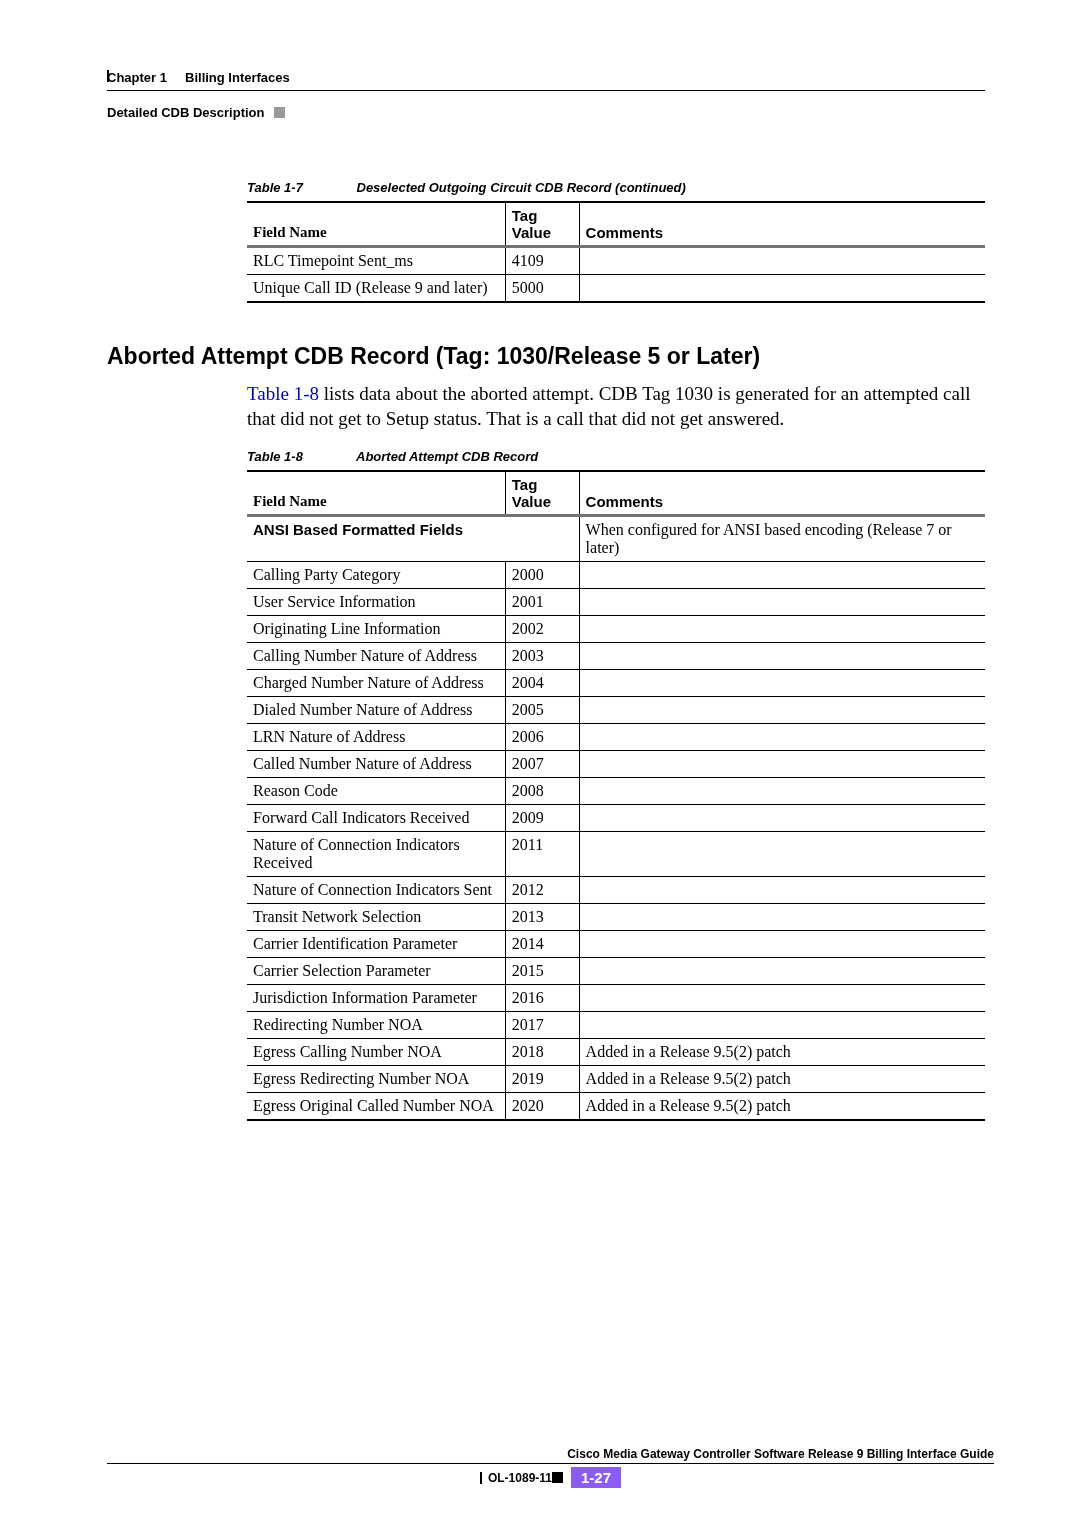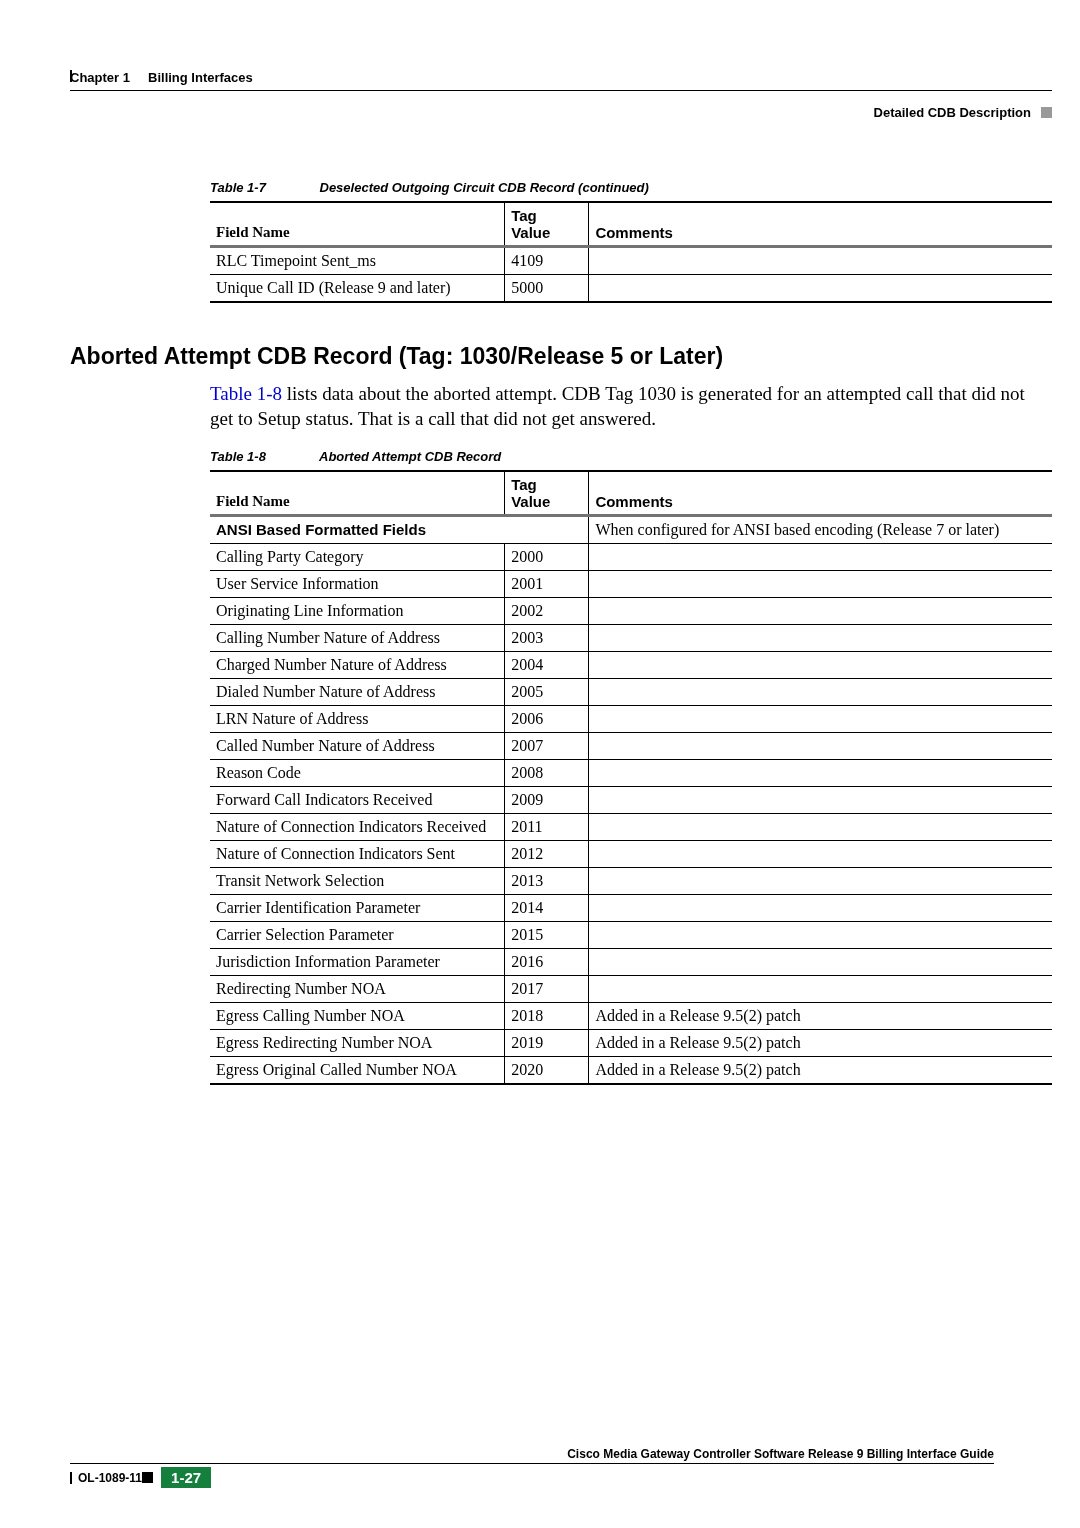--- a/index.html
+++ b/index.html
@@ -6,24 +6,25 @@
     margin: 0;
     padding: 0;
     background: #fff;
     font-family: "Times New Roman", Times, serif;
     color: #000;
     width: 1080px;
     height: 1528px;
     position: relative;
   }
   .page {
-    padding: 70px 28px 40px 70px;
+    padding: 70px 95px 40px 70px;
     box-sizing: border-box;
     position: relative;
     height: 100%;
+    margin-left: 37px;
   }
   .header-line {
     border-top: 1.5px solid #000;
     margin-top: 5px;
   }
   .header-row {
     display: flex;
     justify-content: space-between;
     font-family: Arial, Helvetica, sans-serif;
     font-size: 13px;
@@ -119,29 +120,29 @@
   .footer-top {
     text-align: right;
     font-family: Arial, Helvetica, sans-serif;
     font-size: 12px;
     font-weight: bold;
     border-bottom: 1.5px solid #000;
     padding-bottom: 2px;
   }
   .footer-bottom {
     display: flex;
-    justify-content: flex-start;
+    justify-content: center;
     align-items: center;
     font-family: Arial, Helvetica, sans-serif;
     font-size: 12px;
     font-weight: bold;
     margin-top: 3px;
   }
   .page-num {
-    background: #15803d;
+    background: #8b5cf6;
     color: #fff;
     padding: 2px 10px;
     font-size: 15px;
     font-weight: bold;
   }
   .footer-bottom-left { display: flex; align-items: center; gap: 6px; }
   .vbar-footer {
     width: 2px;
     height: 12px;
     background: #000;
@@ -157,21 +158,21 @@
 <div class="page">
   <span class="vbar-left"></span>
   <div class="header-row">
     <div class="header-left">
       <span>Chapter 1</span>
       &nbsp;&nbsp;&nbsp;
       <span>Billing Interfaces</span>
     </div>
   </div>
   <div class="header-line"></div>
-  <div class="header-row" style="justify-content:flex-end;">
+  <div class="header-row" style="">
     <div class="header-right">
       <span>Detailed CDB Description</span>
       <span class="sq sq-gray"></span>
     </div>
   </div>
 
   <div class="content">
 
     <div class="table-caption">
       <span class="num">Table 1-7</span>

